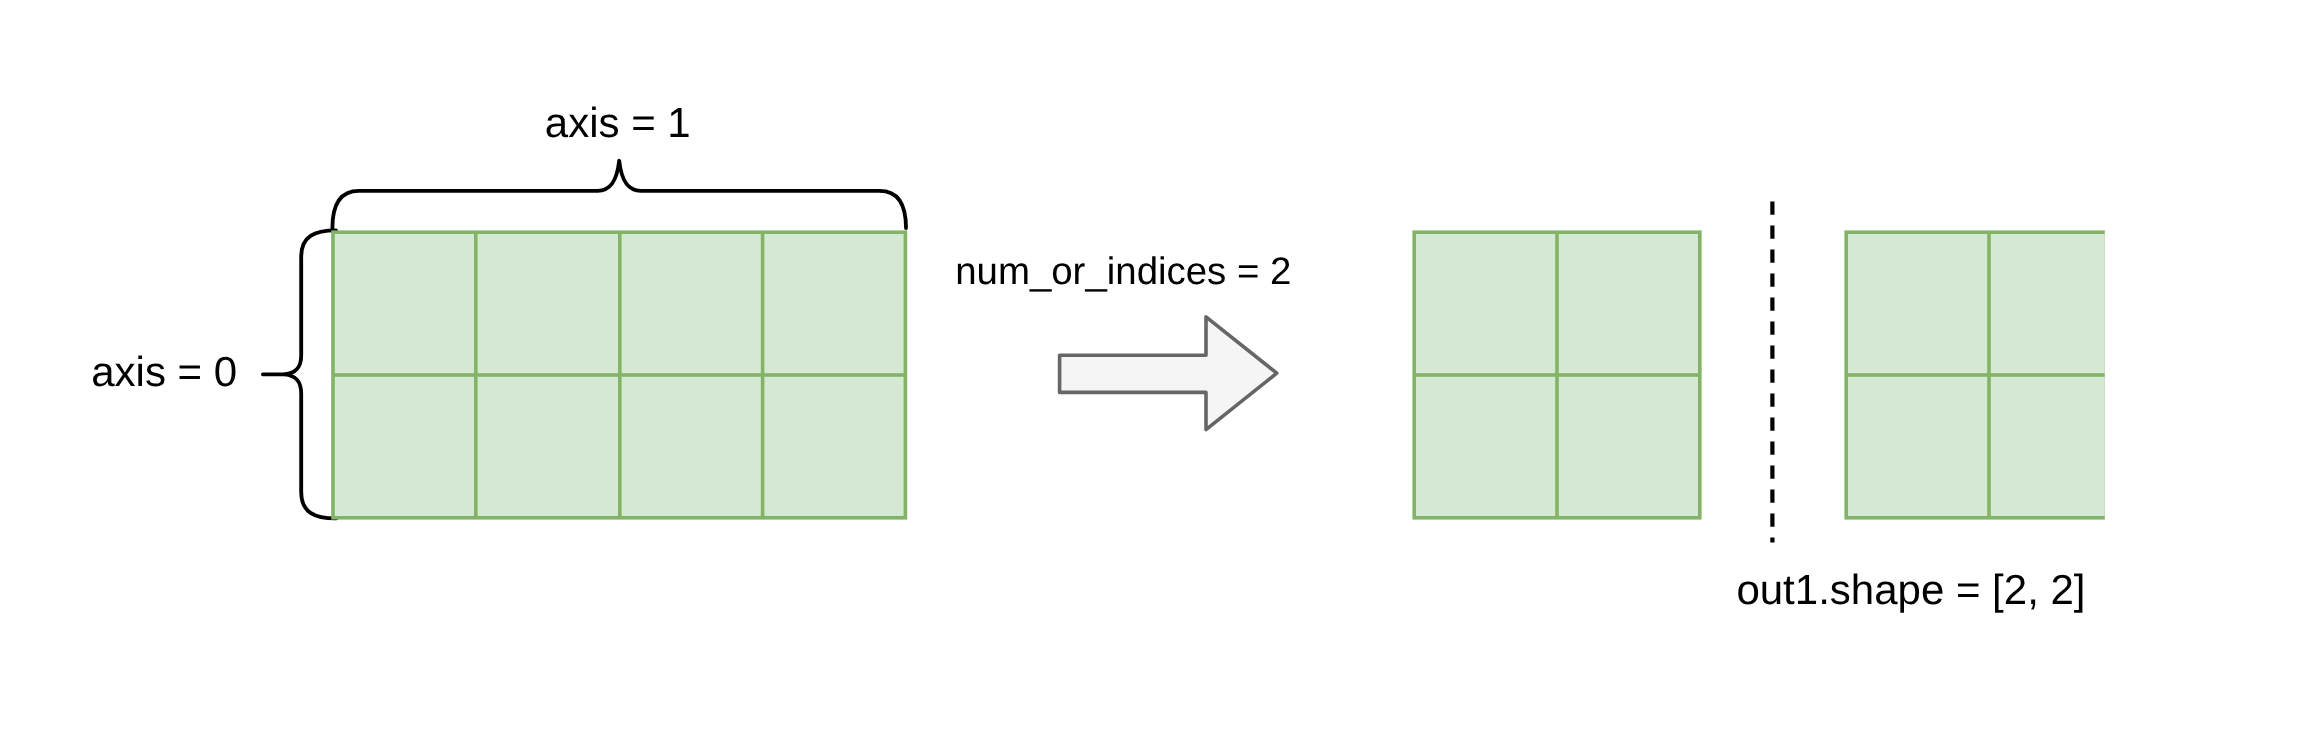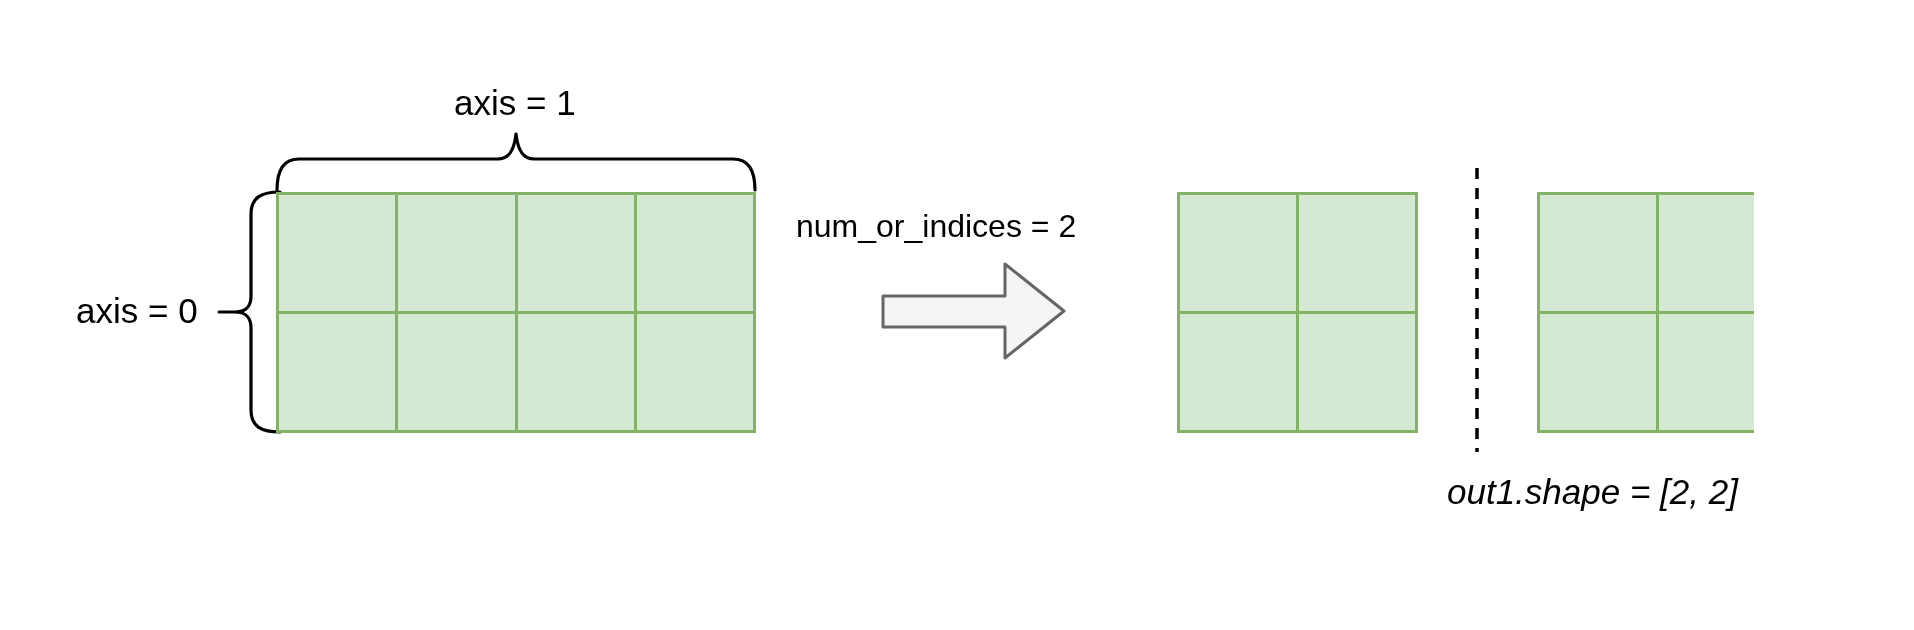--- a/index.html
+++ b/index.html
@@ -50,21 +50,21 @@
     color: #000000;
     font-size: 35px;
     line-height: 35px;
     white-space: nowrap;
   }
   .lbl-axis1  { left: 454px;  top: 85px;  }
   .lbl-axis0  { left: 76px;   top: 293px; }
   .lbl-xshape { left: 387px;  top: 501px; }
   .lbl-op     { left: 796px;  top: 211px; font-size: 32px; line-height: 30px; }
   .lbl-out0   { left: 1140px; top: 474px; }
-  .lbl-out1   { left: 1447px; top: 474px; font-style: italic; }
+  .lbl-out1   { left: 1447px; top: 474px; }
   .tgrid {
     position: absolute;
     display: grid;
     gap: 3px;
     padding: 3px;
     background: var(--cell-border, #82b366);
     box-sizing: border-box;
   }
   .tgrid .cell {
     background: var(--cell-fill, #d5e8d4);

